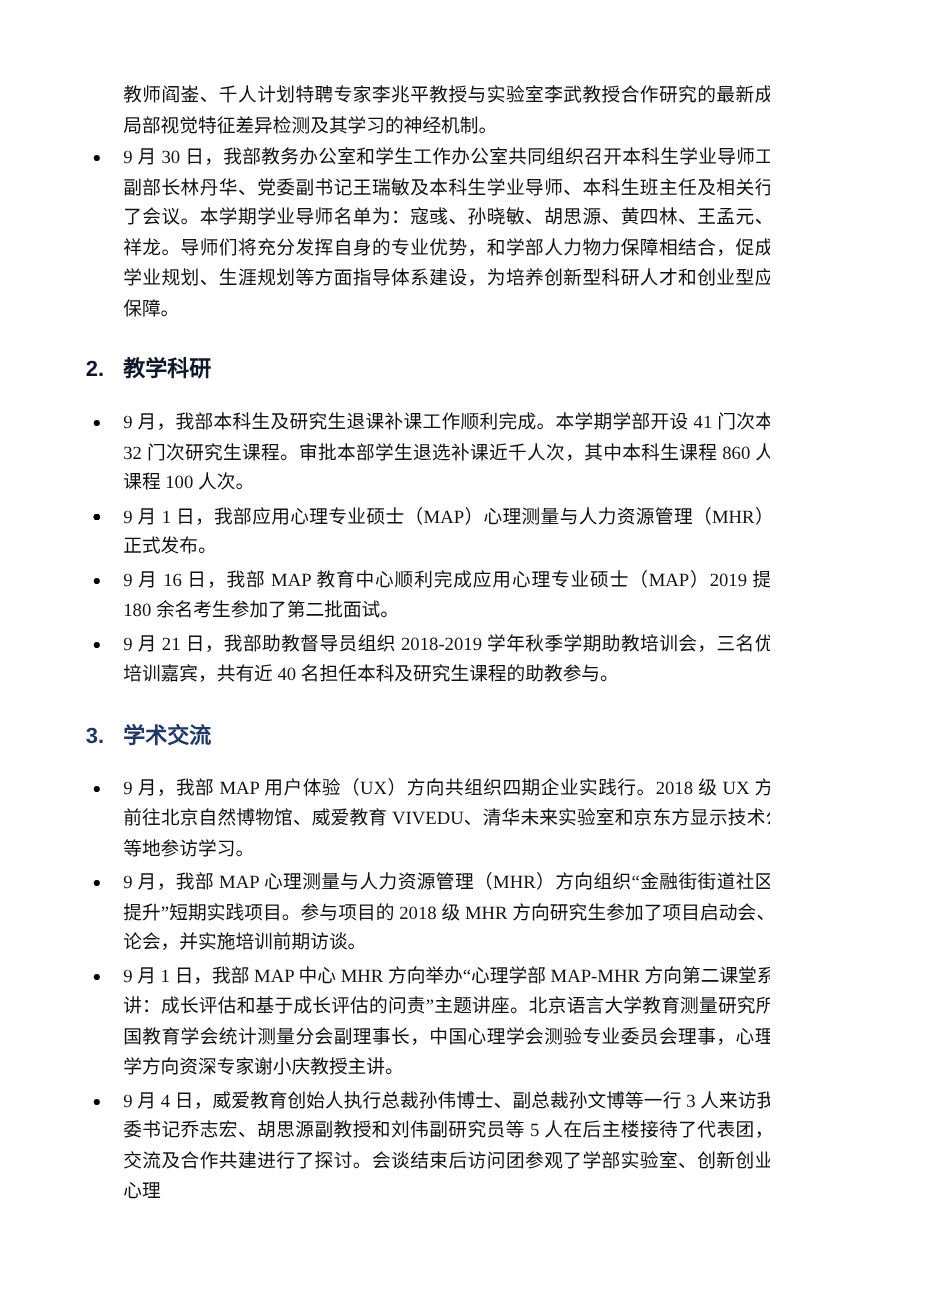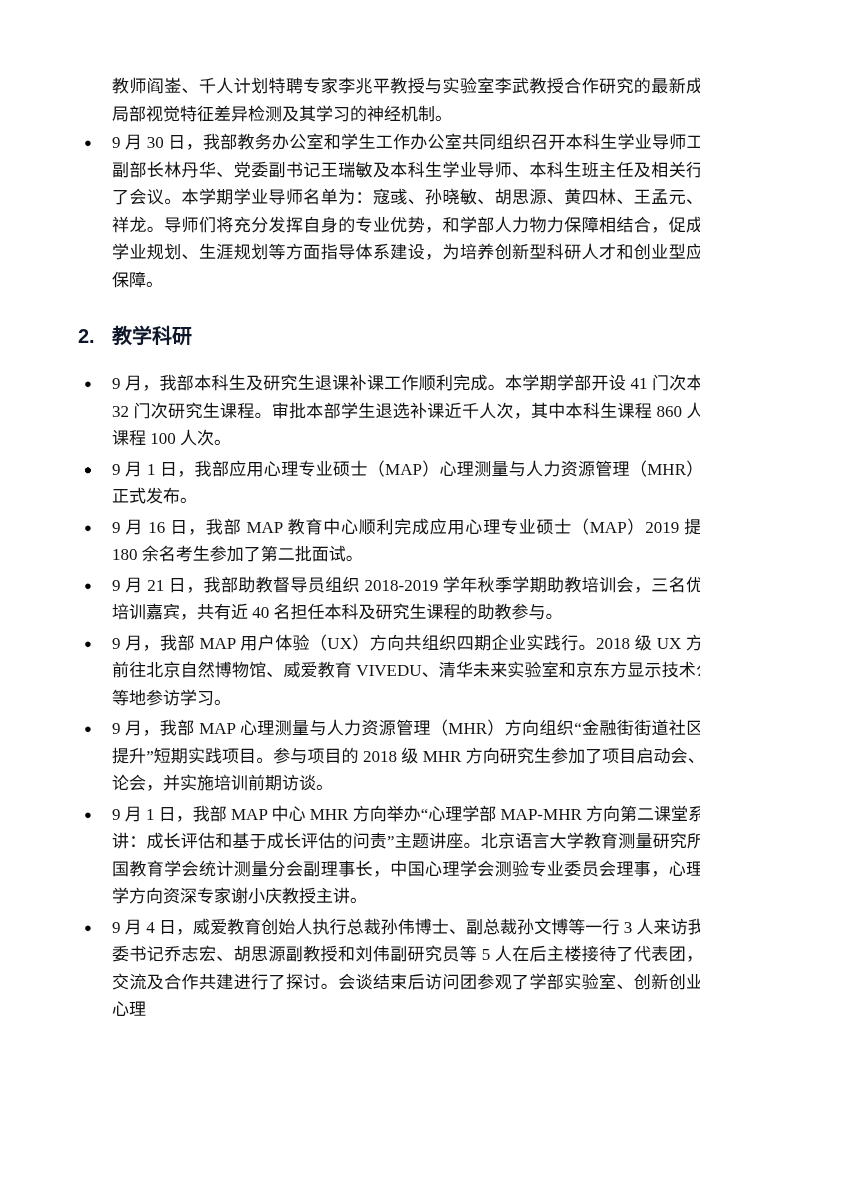--- a/index.html
+++ b/index.html
@@ -102,20 +102,23 @@
       <li class="body-text">
         <span class="marker">●</span>
         <span>9 月 16 日，我部 MAP 教育中心顺利完成应用心理专业硕士（MAP）2019 提前面试，共 180 余名考生参加了第二批面试。</span>
       </li>
       <li class="body-text">
         <span class="marker">●</span>
         <span>9 月 21 日，我部助教督导员组织 2018-2019 学年秋季学期助教培训会，三名优秀助教担任培训嘉宾，共有近 40 名担任本科及研究生课程的助教参与。</span>
       </li>
     </ul>
 
+    <h2 class="section-heading" style="color: rgb(31, 56, 100);">
+      <span class="num">3.</span><span>学术交流</span>
+    </h2>
 
     <ul class="bullet-list">
       <li class="body-text">
         <span class="marker">●</span>
         <span>9 月，我部 MAP 用户体验（UX）方向共组织四期企业实践行。2018 级 UX 方向学生先后前往北京自然博物馆、威爱教育 VIVEDU、清华未来实验室和京东方显示技术公司（BOE）等地参访学习。</span>
       </li>
       <li class="body-text">
         <span class="marker">●</span>
         <span>9 月，我部 MAP 心理测量与人力资源管理（MHR）方向组织“金融街街道社区工作者能力提升”短期实践项目。参与项目的 2018 级 MHR 方向研究生参加了项目启动会、实施方案讨论会，并实施培训前期访谈。</span>
       </li>

